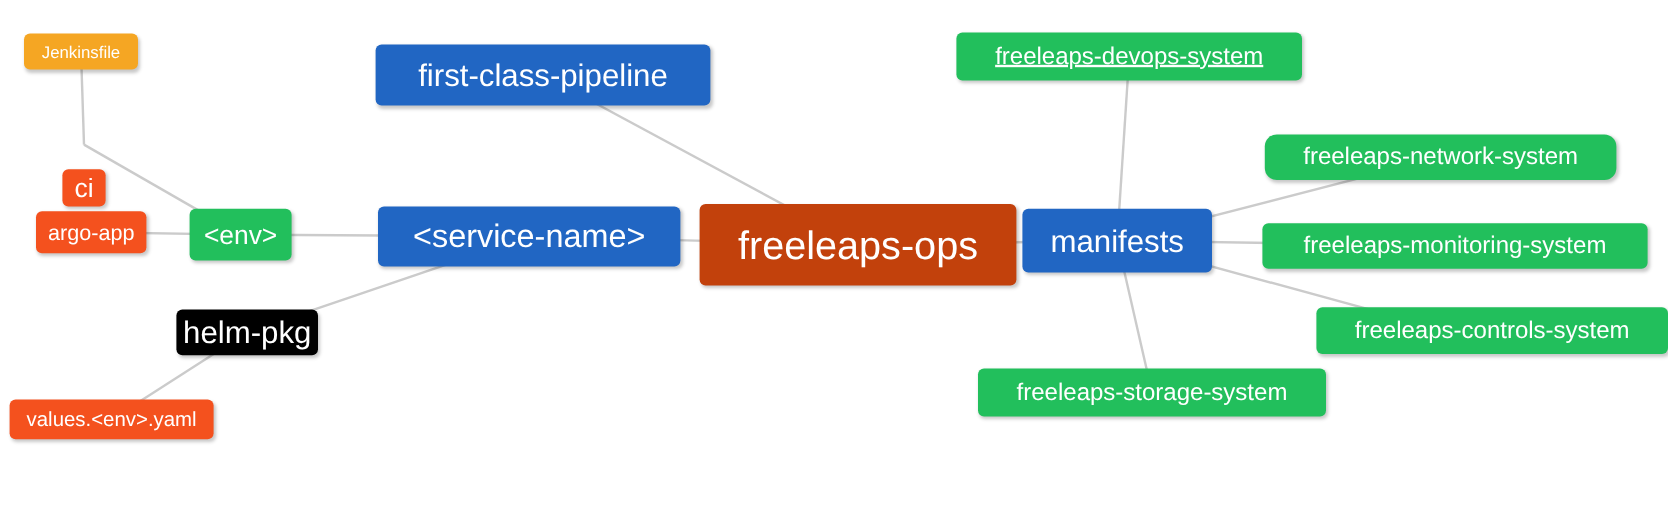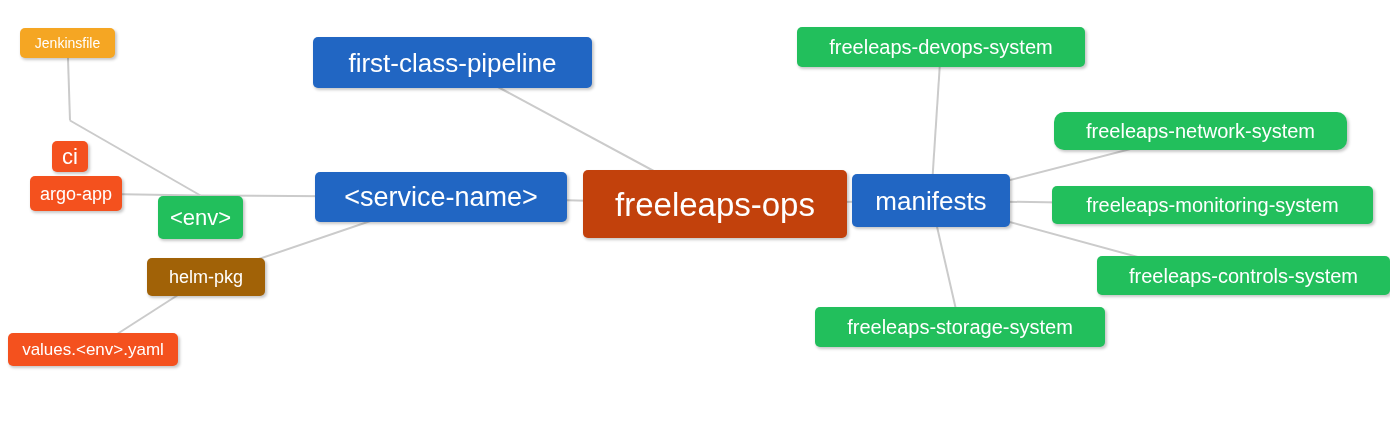--- a/index.html
+++ b/index.html
@@ -50,26 +50,26 @@
       <line x1="931" y1="200.5" x2="941" y2="47" stroke="#CBCBCB" stroke-width="2"></line>
       <line x1="931" y1="200.5" x2="1200.5" y2="131" stroke="#CBCBCB" stroke-width="2"></line>
       <line x1="931" y1="200.5" x2="1212.5" y2="205" stroke="#CBCBCB" stroke-width="2"></line>
       <line x1="931" y1="200.5" x2="1205.5" y2="275.5" stroke="#CBCBCB" stroke-width="2"></line>
       <line x1="931" y1="200.5" x2="960" y2="327" stroke="#CBCBCB" stroke-width="2"></line>
     </svg>
   <div id="nodes-layer">
       <div class="node" style="left: 20px; top: 28px; width: 95px; height: 30px; font-size: 14px; background: rgb(245, 166, 35); color: rgb(255, 255, 255);">Jenkinsfile</div>
       <div class="node" style="left: 52px; top: 105px; width: 36px; height: 31px; font-size: 22px; background: rgb(244, 81, 30); color: rgb(255, 255, 255); margin-top: 36px;">ci</div>
       <div class="node" style="left: 30px; top: 176px; width: 92px; height: 35px; font-size: 18px; background: rgb(244, 81, 30); color: rgb(255, 255, 255);">argo-app</div>
-      <div class="node" style="left: 158px; top: 174px; width: 85px; height: 43px; font-size: 22px; background: rgb(34, 191, 92); color: rgb(255, 255, 255); margin-top: 22px;">&lt;env&gt;</div>
-      <div class="node" style="left: 147px; top: 258px; width: 118px; height: 38px; font-size: 18px; background: #a16207; color: rgb(255, 255, 255);">helm-pkg</div>
+      <div class="node" style="left: 158px; top: 174px; width: 85px; height: 43px; font-size: 22px; background: rgb(34, 191, 92); color: rgb(255, 255, 255);">&lt;env&gt;</div>
+      <div class="node" style="left: 147px; top: 258px; width: 118px; height: 38px; font-size: 26px; background: #000000; color: rgb(255, 255, 255);">helm-pkg</div>
       <div class="node" style="left: 8px; top: 333px; width: 170px; height: 33px; font-size: 17px; background: rgb(244, 81, 30); color: rgb(255, 255, 255);">values.&lt;env&gt;.yaml</div>
       <div class="node" style="left: 313px; top: 37px; width: 279px; height: 51px; font-size: 26px; background: rgb(33, 102, 195); color: rgb(255, 255, 255);">first-class-pipeline</div>
       <div class="node" style="left: 315px; top: 172px; width: 252px; height: 50px; font-size: 27px; background: rgb(33, 102, 195); color: rgb(255, 255, 255);">&lt;service-name&gt;</div>
       <div class="node" style="left: 583px; top: 170px; width: 264px; height: 68px; font-size: 33px; background: #c2410c; color: rgb(255, 255, 255);">freeleaps-ops</div>
       <div class="node" style="left: 852px; top: 174px; width: 158px; height: 53px; font-size: 26px; background: rgb(33, 102, 195); color: rgb(255, 255, 255);">manifests</div>
-      <div class="node" style="left: 797px; top: 27px; width: 288px; height: 40px; font-size: 20px; background: rgb(34, 191, 92); color: rgb(255, 255, 255);">freeleaps-devops-system</div>
+      <div class="node" style="left: 797px; top: 27px; width: 288px; height: 40px; font-size: 20px; background: rgb(34, 191, 92); color: rgb(255, 255, 255); text-decoration: underline;">freeleaps-devops-system</div>
       <div class="node" style="left: 1054px; top: 112px; width: 293px; height: 38px; font-size: 20px; background: rgb(34, 191, 92); color: rgb(255, 255, 255); border-radius: 10px;">freeleaps-network-system</div>
       <div class="node" style="left: 1052px; top: 186px; width: 321px; height: 38px; font-size: 20px; background: rgb(34, 191, 92); color: rgb(255, 255, 255);">freeleaps-monitoring-system</div>
       <div class="node" style="left: 1097px; top: 256px; width: 293px; height: 39px; font-size: 20px; background: rgb(34, 191, 92); color: rgb(255, 255, 255);">freeleaps-controls-system</div>
       <div class="node" style="left: 815px; top: 307px; width: 290px; height: 40px; font-size: 20px; background: rgb(34, 191, 92); color: rgb(255, 255, 255);">freeleaps-storage-system</div>
     </div>
 </div>
 
 </body></html>

